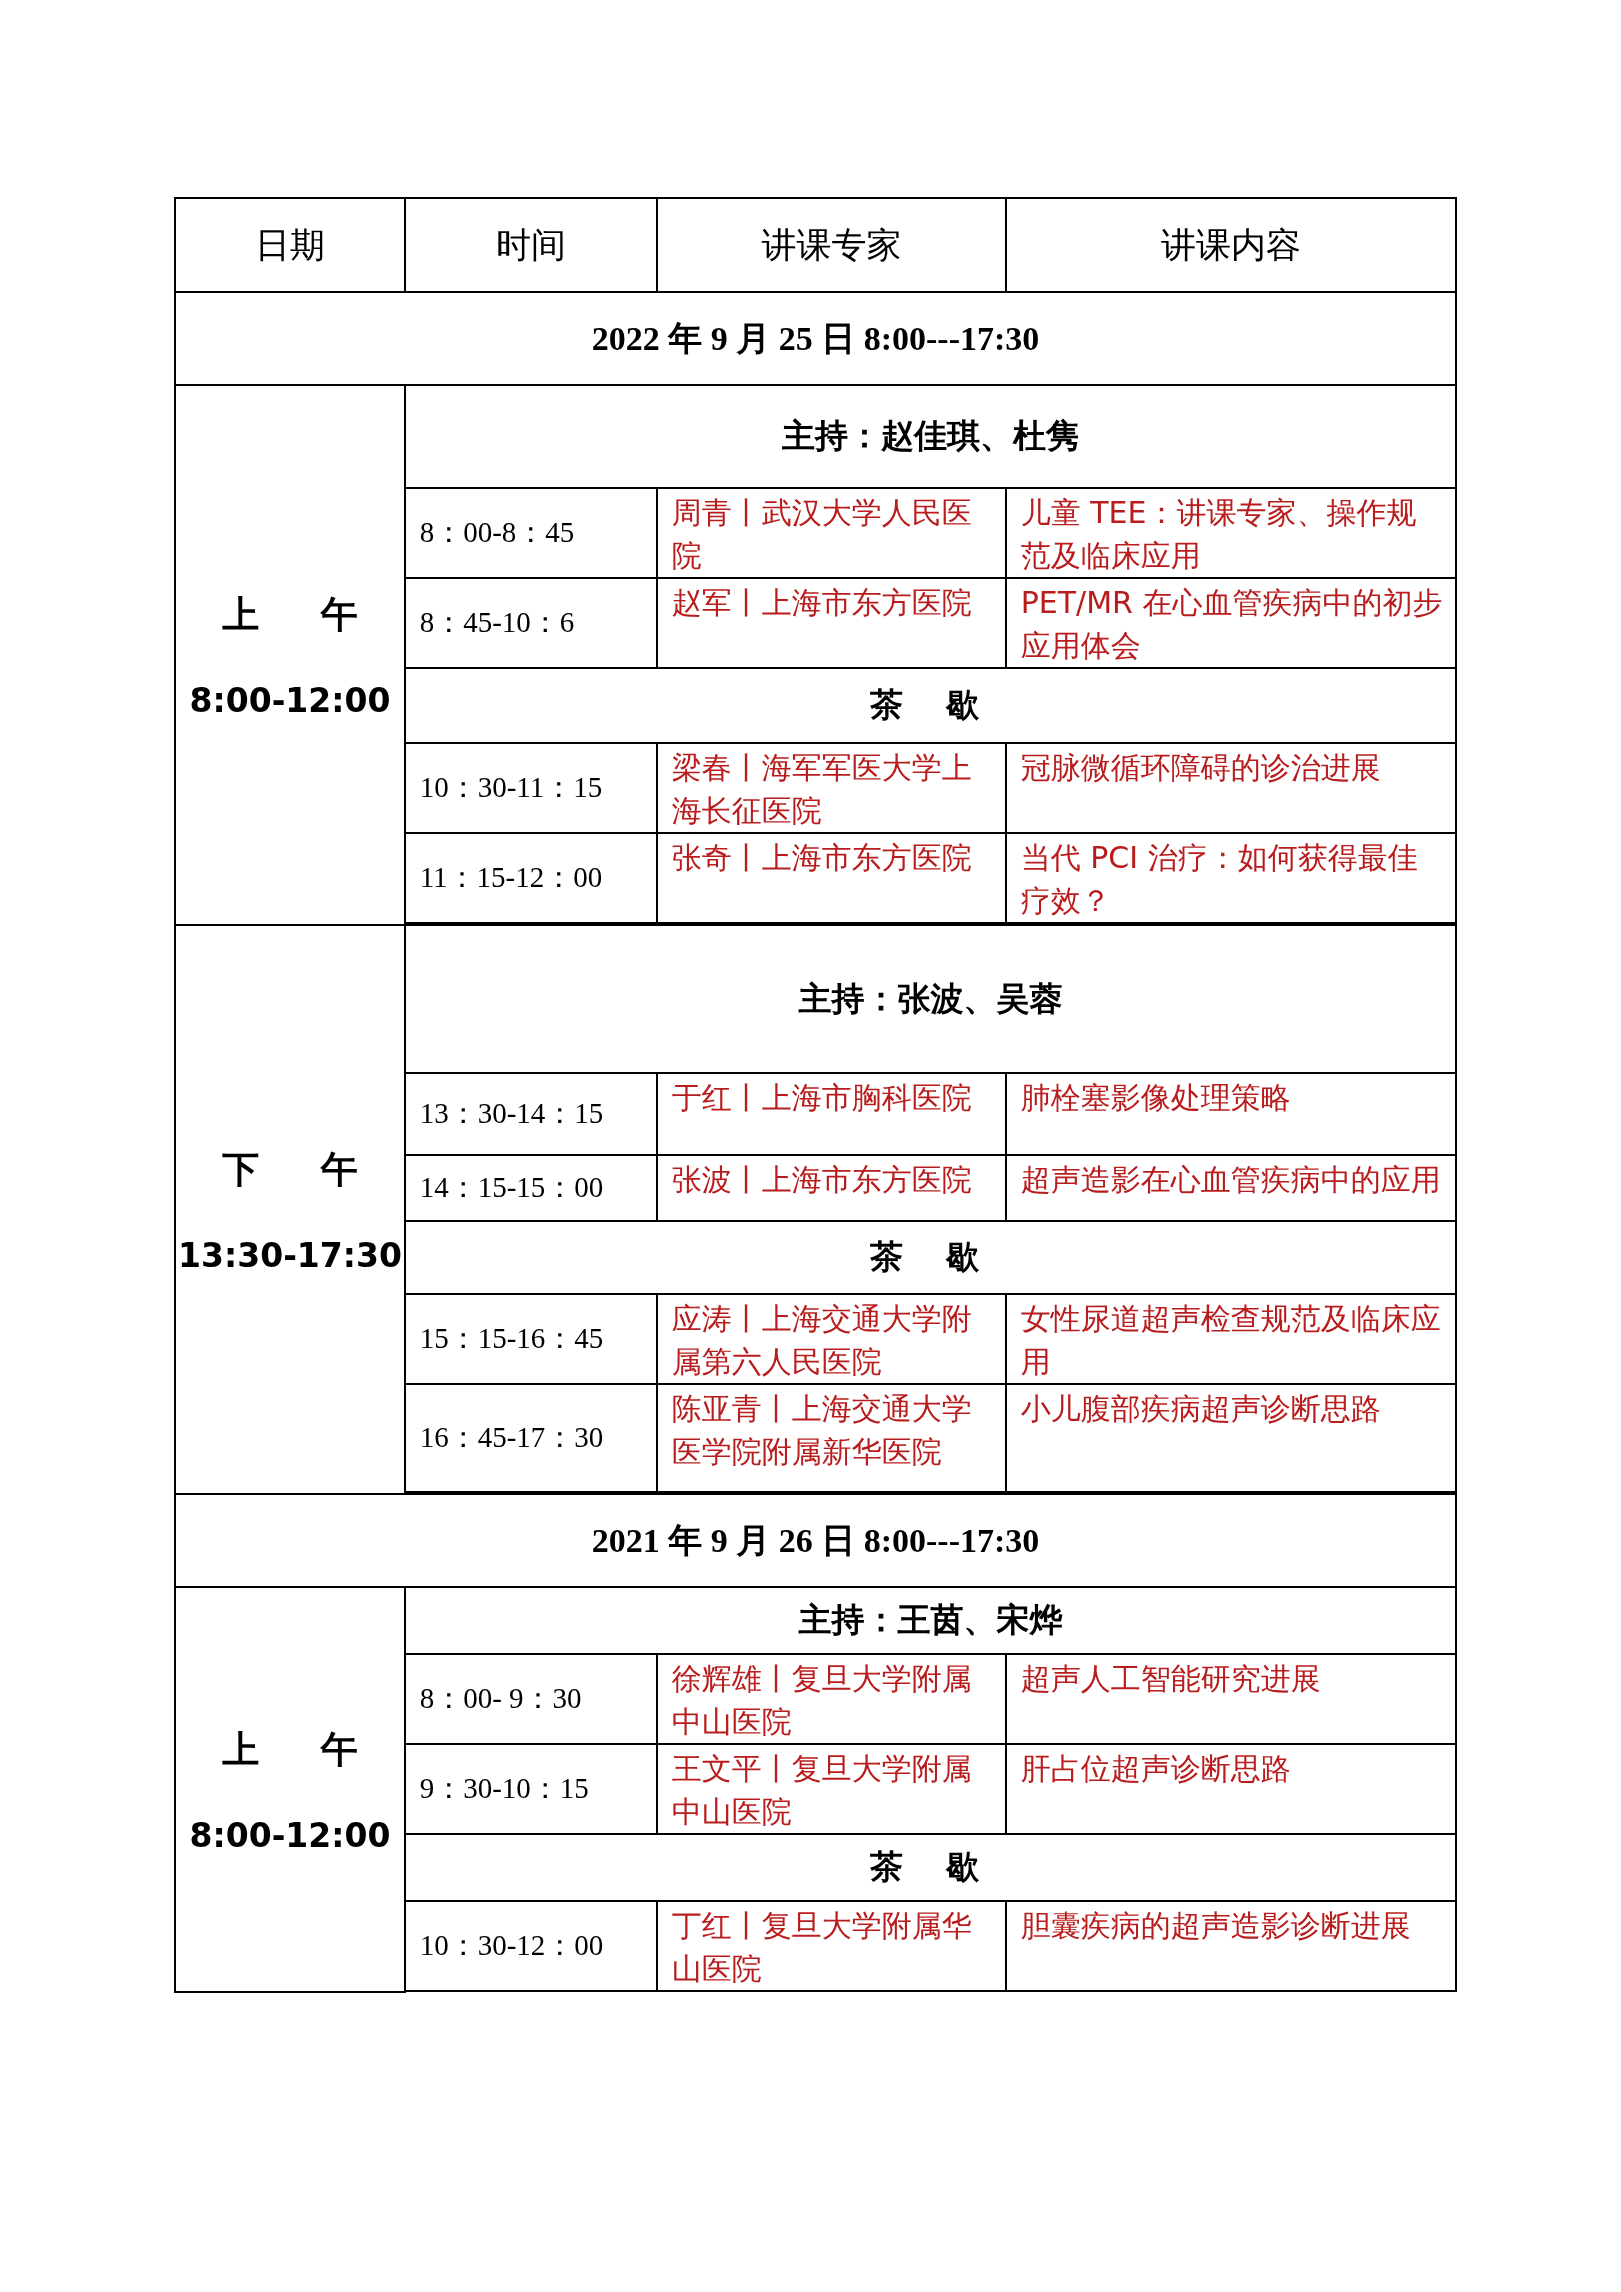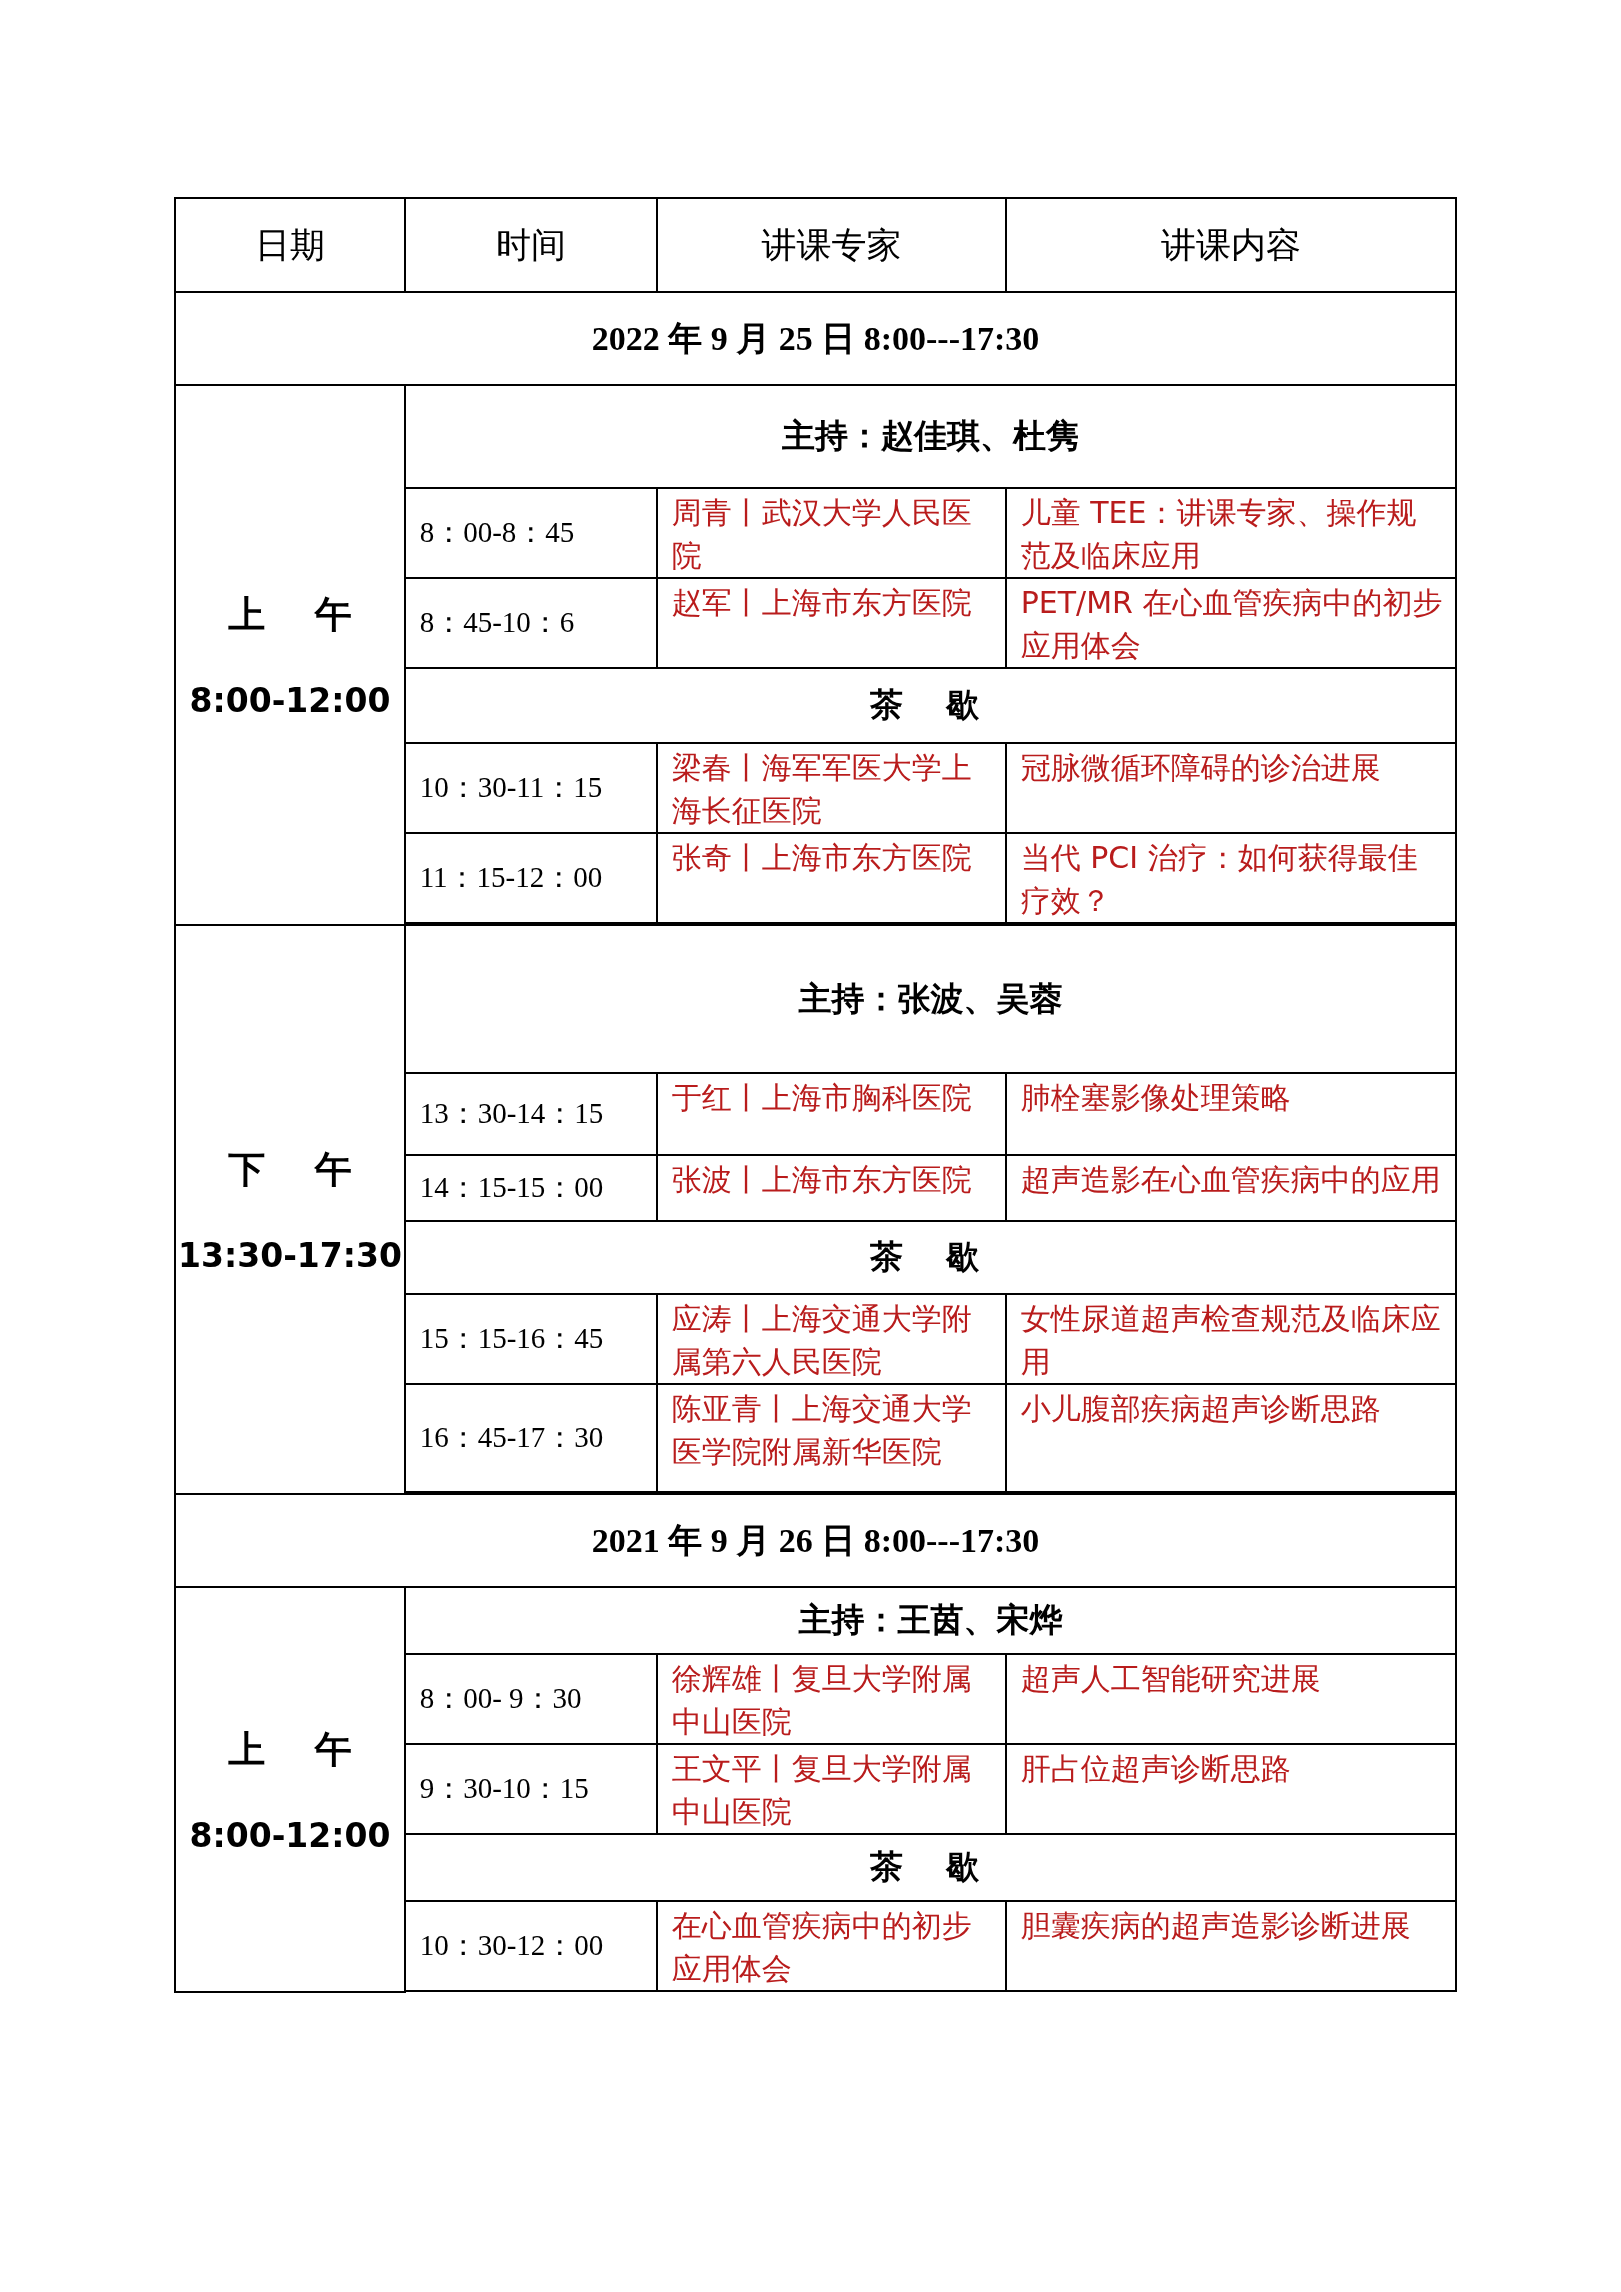--- a/index.html
+++ b/index.html
@@ -12,21 +12,21 @@
   .sched col.c1 { width:230px; }
   .sched col.c2 { width:252px; }
   .sched col.c3 { width:349px; }
   .sched col.c4 { width:450px; }
   .hdr th { height:92px; font-weight:normal; font-size:35px; text-align:center;
             font-family:"DejaVu Sans","Liberation Sans",sans-serif; }
   .day td { height:91px; text-align:center; font-weight:bold; font-size:34px;
             font-family:"Liberation Serif",serif; }
   .period { text-align:center; }
   .period .p-label { font-size:37px; display:block; letter-spacing:19.6px; padding-left:19.6px;
-                     font-family:Liberation Sans, sans-serif; }
+                     font-family:Liberation Mono, monospace; }
   .period .p-time { font-size:33px; font-weight:bold; display:block; margin-top:41px; }
   .host td { text-align:center; font-weight:bold; font-size:33px;
              font-family:"DejaVu Sans","Liberation Sans",sans-serif; }
   .tea td { text-align:center; font-weight:bold; font-size:33px; letter-spacing:43px; padding-left:31px;
             font-family:"DejaVu Sans","Liberation Sans",sans-serif; }
   .talk td.time { font-size:29px; padding-left:13.7px; text-align:left;border-radius:25px; }
   .talk td.speaker, .talk td.topic { font-size:30px; line-height:43px; text-align:left;
             vertical-align:top; padding:2px 9.8px 0 13.7px;
             font-family:"DejaVu Sans","Liberation Sans",sans-serif; color:#b91c1c; }
 </style>
@@ -141,21 +141,21 @@
   <tr class="talk" style="height:69px">
     <td class="time">9：30-10：15</td>
     <td class="speaker">王文平丨复旦大学附属中山医院</td>
     <td class="topic">肝占位超声诊断思路</td>
   </tr>
   <tr class="tea" style="height:67px">
     <td colspan="3">茶歇</td>
   </tr>
   <tr class="talk" style="height:72px">
     <td class="time">10：30-12：00</td>
-    <td class="speaker">在心血管疾病中的初步应用体会</td>
+    <td class="speaker">丁红丨复旦大学附属华山医院</td>
     <td class="topic">胆囊疾病的超声造影诊断进展</td>
   </tr>
   <tr style="height:0">
           <td colspan="3" style="border:none;height:0;padding:0"></td>
         </tr>
 </tbody>
     </table>
 </div>
 
 

